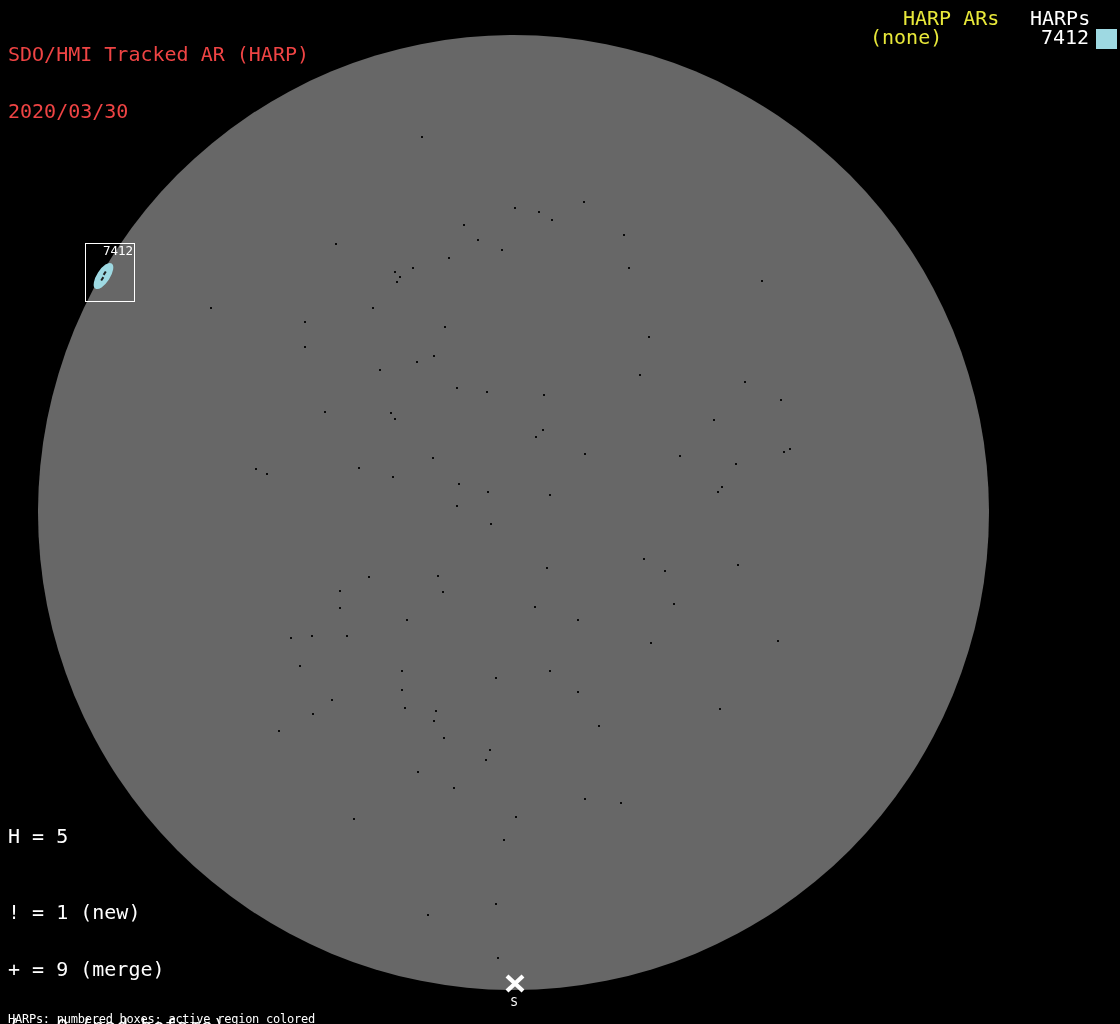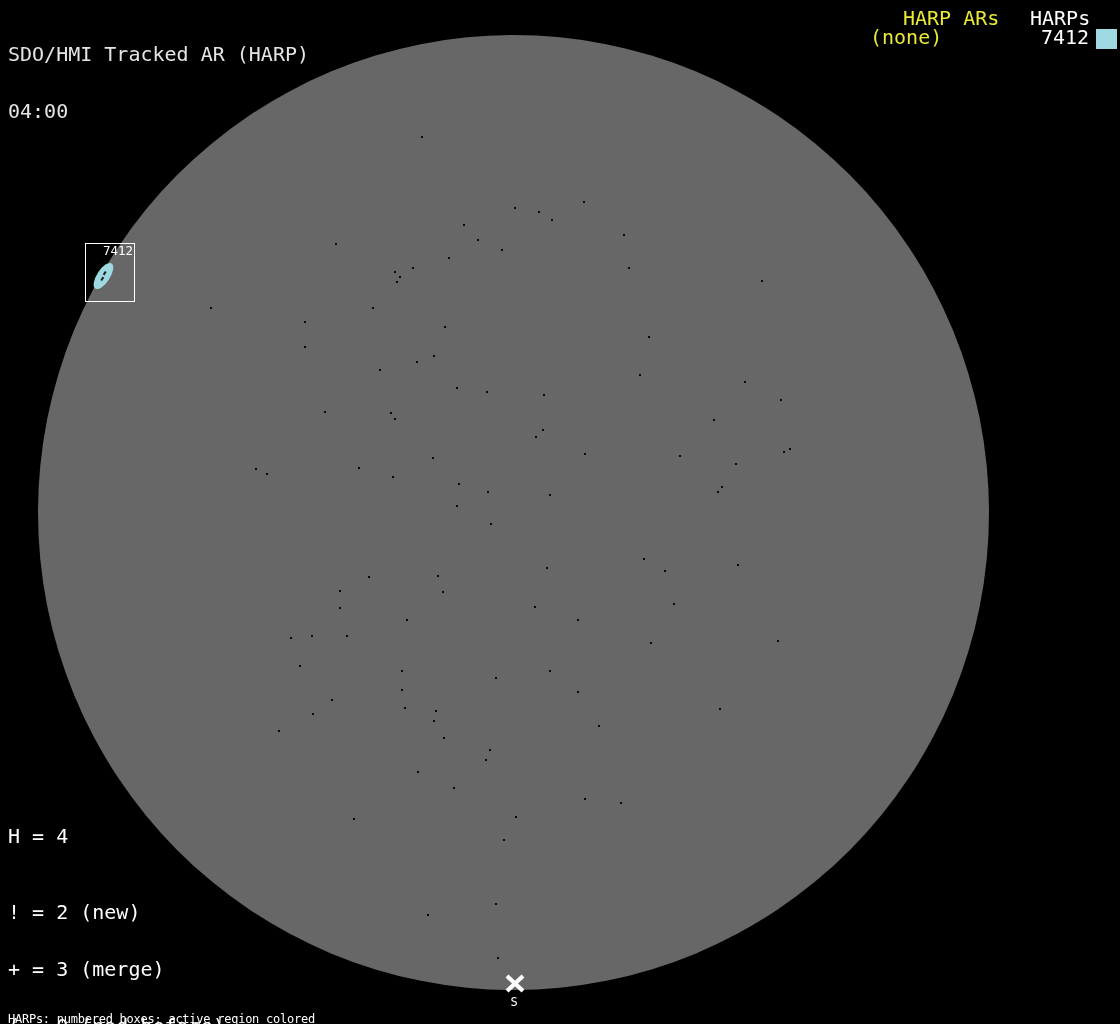--- a/index.html
+++ b/index.html
@@ -1,20 +1,20 @@
 <!DOCTYPE html>
 <html><head>
 <meta charset="utf-8">
 <style>
   html,body{margin:0;padding:0;background:#000;}
   .canvas{position:relative;width:1120px;height:1024px;background:#000;overflow:hidden;
           font-family:"DejaVu Sans Mono", monospace;}
   .disk{position:absolute;left:38px;top:35px;width:951px;height:955px;border-radius:50%;}
   .speckle{position:absolute;width:2px;height:2px;background:#0a0a0a;}
-  .title-block{position:absolute;left:8px;top:7px;color:#e5e5e5;font-size:20px;line-height:19px;white-space:pre;}
+  .title-block{position:absolute;left:8px;top:7px;color:#ef4444;font-size:20px;line-height:19px;white-space:pre;}
   .hdr{position:absolute;font-size:20px;line-height:19px;white-space:pre;}
   .yellow{color:#E8E83A;}
   .white{color:#fff;}
   .swatch{position:absolute;left:1096px;top:29px;width:21px;height:20px;}
   .harp-box{position:absolute;left:85px;top:243px;width:50px;height:59px;border:1px solid #fff;box-sizing:border-box;}
   .harp-box-label{position:absolute;right:1px;top:0px;color:#fff;font-size:12.5px;line-height:13px;}
   .ar-ellipse{position:absolute;left:97px;top:261px;width:13px;height:30px;border-radius:50%;
               transform:rotate(33deg);}
   .ar-dark{position:absolute;width:2px;height:4px;background:#1e1e1e;}
   .south-x{position:absolute;left:503px;top:973px;}
@@ -143,33 +143,33 @@
     <div class="ar-dark" style="left:6px;top:16px;"></div>
   </div>
 
   <svg class="south-x" width="24" height="21">
     <path d="M4 3 L20 18 M20 3 L4 18" stroke="#ffffff" stroke-width="4.2" fill="none"></path>
   </svg>
   <div class="south-label">S</div>
 
   <div class="title-block">
     <div>SDO/HMI Tracked AR (HARP)</div>
-    <div>04:00</div>
+    <div>2020/03/30</div>
   </div>
 
   <div class="hdr yellow" style="left:903px;top:9px;">HARP ARs</div>
   <div class="hdr yellow" style="left:870px;top:28px;">(none)</div>
   <div class="hdr white" style="left:1030px;top:9px;">HARPs</div>
   <div class="hdr white" style="left:1041px;top:28px;">7412</div>
   <div class="swatch" style="background: rgb(158, 217, 226);"></div>
 
-  <div class="legend legend-h">H = 4</div>
+  <div class="legend legend-h">H = 5</div>
   <div class="legend legend-items">
-    <div>! = 2 (new)</div>
-    <div>+ = 3 (merge)</div>
+    <div>! = 1 (new)</div>
+    <div>+ = 9 (merge)</div>
     <div>( = 0 (pad before)</div>
     
     
     
   </div>
 
   <div class="footer">
     <div>HARPs: numbered boxes; active region colored</div>
     
   </div>

